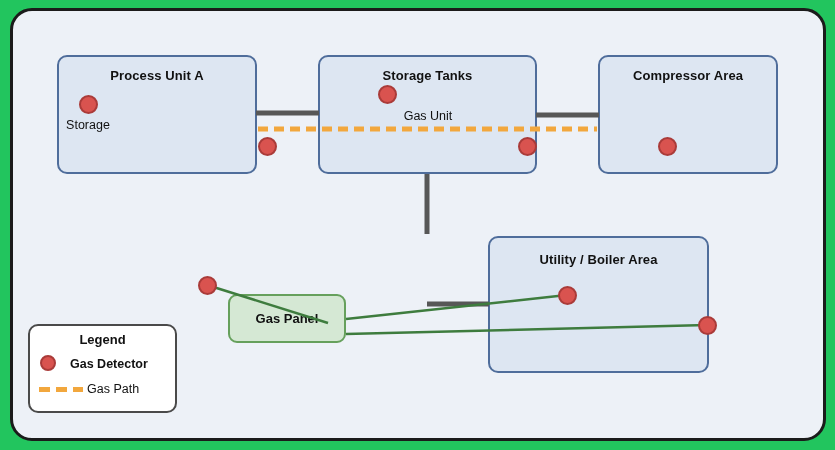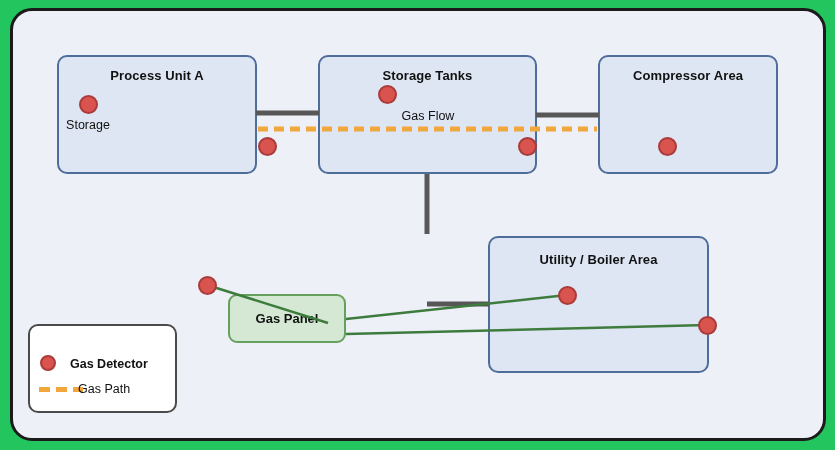--- a/index.html
+++ b/index.html
@@ -66,21 +66,21 @@
     position:absolute;left:10px;top:29px;width:16px;height:16px;border-radius:50%;
     background:var(--detector-fill,#d9534f);
     border:2px solid var(--detector-border,#aa3b39);box-sizing:border-box;
   }
   .legend-dot-label{position:absolute;left:40px;top:31px;font-size:12.5px;color:#111;font-weight:bold;}
   .legend-dash{
     position:absolute;left:9px;top:61px;width:44px;height:5px;
     background:repeating-linear-gradient(90deg,
       var(--gas-path-orange,#f2a73d) 0 11px, transparent 11px 17px);
   }
-  .legend-dash-label{position:absolute;left:48px;top:56px;font-size:12.5px;color:#111;}
+  .legend-dash-label{position:absolute;left:57px;top:56px;font-size:12.5px;color:#111;}
 </style>
 </head>
 <body>
 
 <div class="stage">
 
   <div class="plant-boundary"></div>
 
   <div class="zone z-process">
     <div class="zone-title">Process Unit A</div>
@@ -93,21 +93,21 @@
   </div>
   <div class="zone z-utility">
     <div class="zone-title">Utility / Boiler Area</div>
   </div>
 
   <div class="gas-panel">
     <span>Gas Panel</span>
   </div>
 
   <div class="floating-label lbl-detector">Storage</div>
-  <div class="floating-label lbl-gasflow">Gas Flow</div>
+  <div class="floating-label lbl-gasflow">Gas Unit</div>
 
   <svg class="wires" width="835" height="450" viewBox="0 0 835 450">
     <g>
       <line class="pipe" x1="256" y1="113" x2="319" y2="113"></line>
     </g>
     <g>
       <line class="pipe" x1="536" y1="115" x2="599" y2="115"></line>
     </g>
     <g>
       <line class="pipe" x1="427" y1="174" x2="427" y2="234"></line>
@@ -132,19 +132,20 @@
   <div class="detector" style="left:79px;top:95px;"></div>
   <div class="detector" style="left:258px;top:137px;"></div>
   <div class="detector" style="left:378px;top:85px;"></div>
   <div class="detector" style="left:518px;top:137px;"></div>
   <div class="detector" style="left:658px;top:137px;"></div>
   <div class="detector" style="left:198px;top:276px;"></div>
   <div class="detector" style="left:558px;top:286px;"></div>
   <div class="detector" style="left:698px;top:316px;"></div>
 
   <div class="legend">
+    <div class="legend-title">Legend</div>
     <div class="legend-dot"></div>
     <div class="legend-dot-label">Gas Detector</div>
     <div class="legend-dash"></div>
     <div class="legend-dash-label">Gas Path</div>
   </div>
 
 </div>
 
 </body></html>

